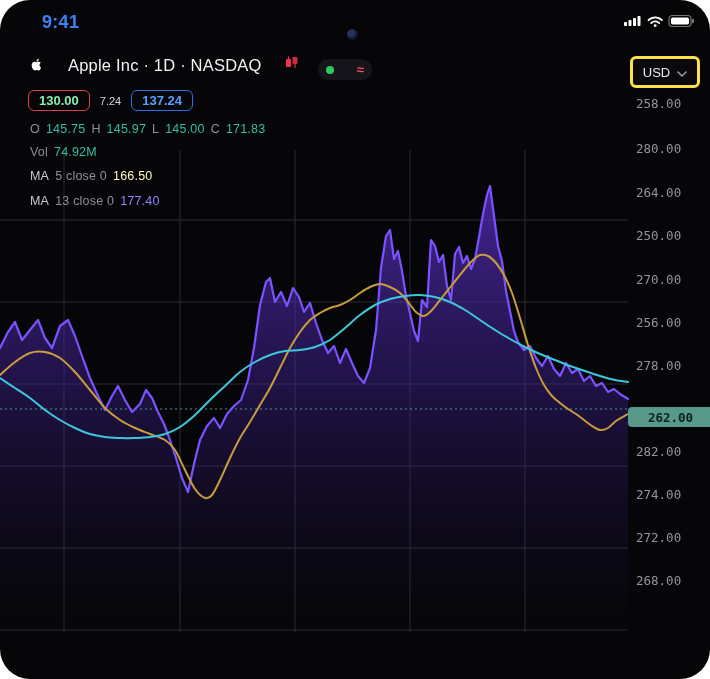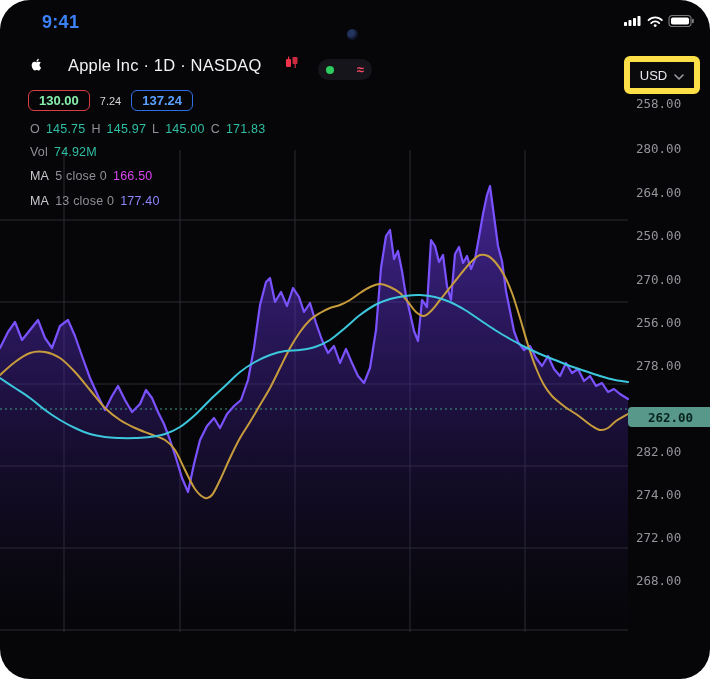--- a/index.html
+++ b/index.html
@@ -12,39 +12,39 @@
   .camera{position:absolute;left:347px;top:29px;width:11px;height:11px;border-radius:50%;
           background:radial-gradient(circle at 35% 35%, #24345e 0 30%, #0a0f1e 70%);z-index:5;}
 
   
   .header-row{position:absolute;left:28px;top:56px;display:flex;align-items:flex-start;gap:23px;z-index:5;}
   .title{color:#f2f2f4;font-size:16.5px;font-weight:500;letter-spacing:.2px;}
   .toggle-pill{position:absolute;left:318px;top:59px;width:54px;height:21px;background:#15151b;border-radius:11px;
                display:flex;align-items:center;justify-content:space-between;padding:0 8px;box-sizing:border-box;z-index:5;cursor:pointer;}
   .green-dot{width:8px;height:8px;border-radius:50%;background:#2ecc5e;}
   .wave{color:#ff4d64;font-size:13px;font-weight:700;line-height:1;}
-  .usd-box{position:absolute;right:10px;top:56px;width:64px;height:26px;border:6px solid #fde047;border-radius:6px;
+  .usd-box{position:absolute;right:10px;top:56px;width:64px;height:26px;border:3px solid #fde047;border-radius:6px;
            display:flex;align-items:center;justify-content:center;gap:7px;color:#e8e8ec;font-size:13px;z-index:5;cursor:pointer;background:#0a0a0d;}
 
   
   .badges{position:absolute;left:28px;top:90px;display:flex;align-items:center;gap:10px;z-index:5;}
   .badge{border:1.5px solid;border-radius:6px;padding:2px 10px;font-size:13px;font-weight:600;cursor:pointer;}
   .badge.red{border-color:#d94046;color:#86efac;}
   .badge.blue{border-color:#2f6fe4;color:#5aa0ff;}
   .spread{color:#d6d6da;font-size:11px;}
   .row{position:absolute;left:30px;font-size:12.5px;display:flex;gap:6px;z-index:5;letter-spacing:.2px;}
   .row .lbl{color:#8f8f97;}
   .row .val{color:#2fbfa4;}
   .ohlc{top:122px;}
   .vol{top:145px;text-align:center;}
   .ma1{top:169px;}
   .ma2{top:194px;}
   .ma .lbl-ma{color:#c9c9cf;}
   .ma .params{color:#8f8f97;}
-  .ma1 .maval{color:#d946ef;}
+  .ma1 .maval{color:#fef9c3;}
   .ma2 .maval{color:#8d86ff;}
 
   
   #axis{position:absolute;right:0;top:0;width:80px;height:519px;z-index:4;}
   .axis-label{position:absolute;left:6px;width:70px;color:#94949b;font-size:12.5px;
               font-family:"DejaVu Sans Mono",monospace;line-height:16px;}
   .price-pill{position:absolute;left:628px;width:85px;height:20px;background:#57988b;color:#08231c;
               font-size:12.5px;font-family:"DejaVu Sans Mono",monospace;font-weight:700;
               display:flex;align-items:center;justify-content:center;border-radius:4px;z-index:6;margin-top:8px;}
 </style>

